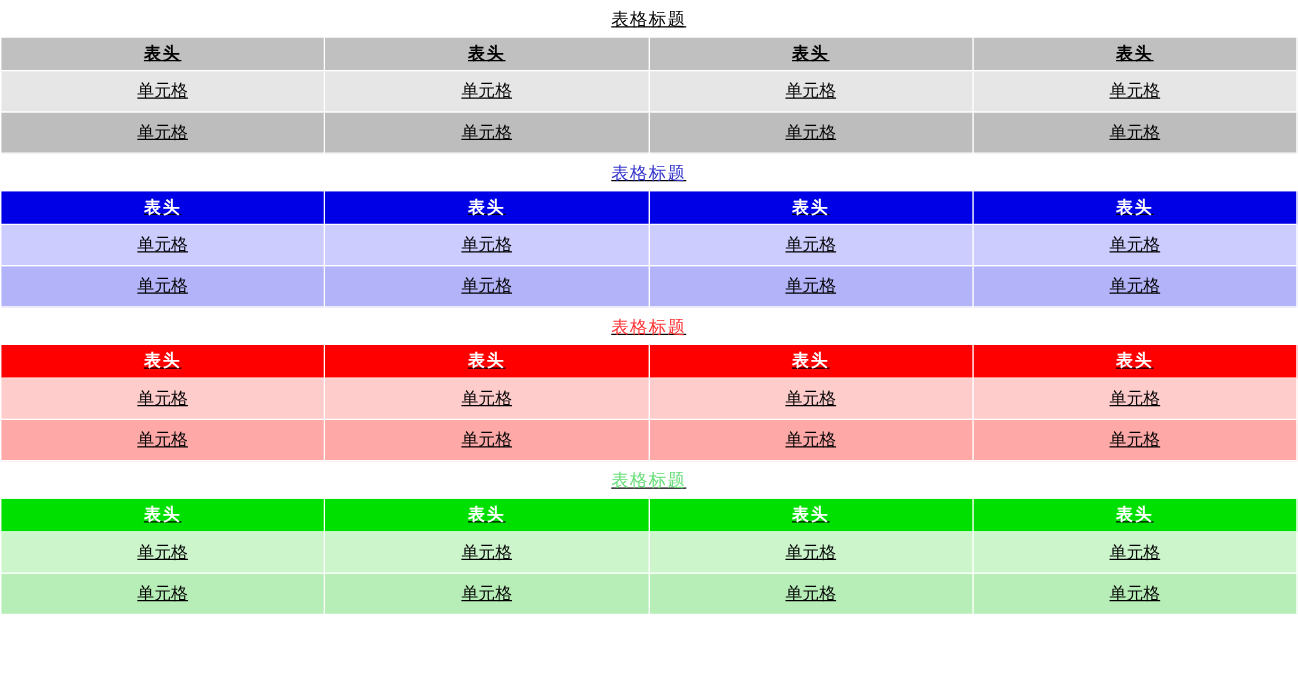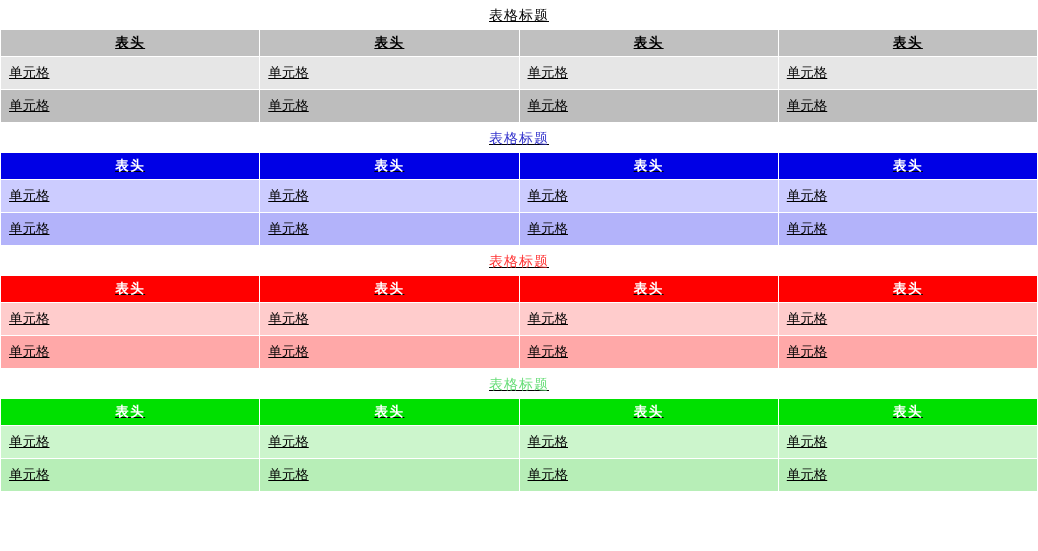--- a/index.html
+++ b/index.html
@@ -37,21 +37,21 @@
     table-layout: fixed;
   }
   th {
     text-align: center;
     font-weight: bold;
     font-size: 13.5px;
     padding: 4px 8px;
     letter-spacing: 1.5px;
   }
   td {
-    text-align: left;
+    text-align: center;
     font-size: 13.5px;
     padding: 7px 8px;
   }
   
   .t-gray .caption { color: #000000; }
   .t-gray th { background: #c0c0c0; color: #000000; border: 1px solid #ffffff; }
   .t-gray td { background: #e6e6e6; color: #000000; border: 1px solid #ffffff; }
   .t-gray tr.alt td { background: #bdbdbd; }
   
   .t-blue .caption { color: #3333cc; }

